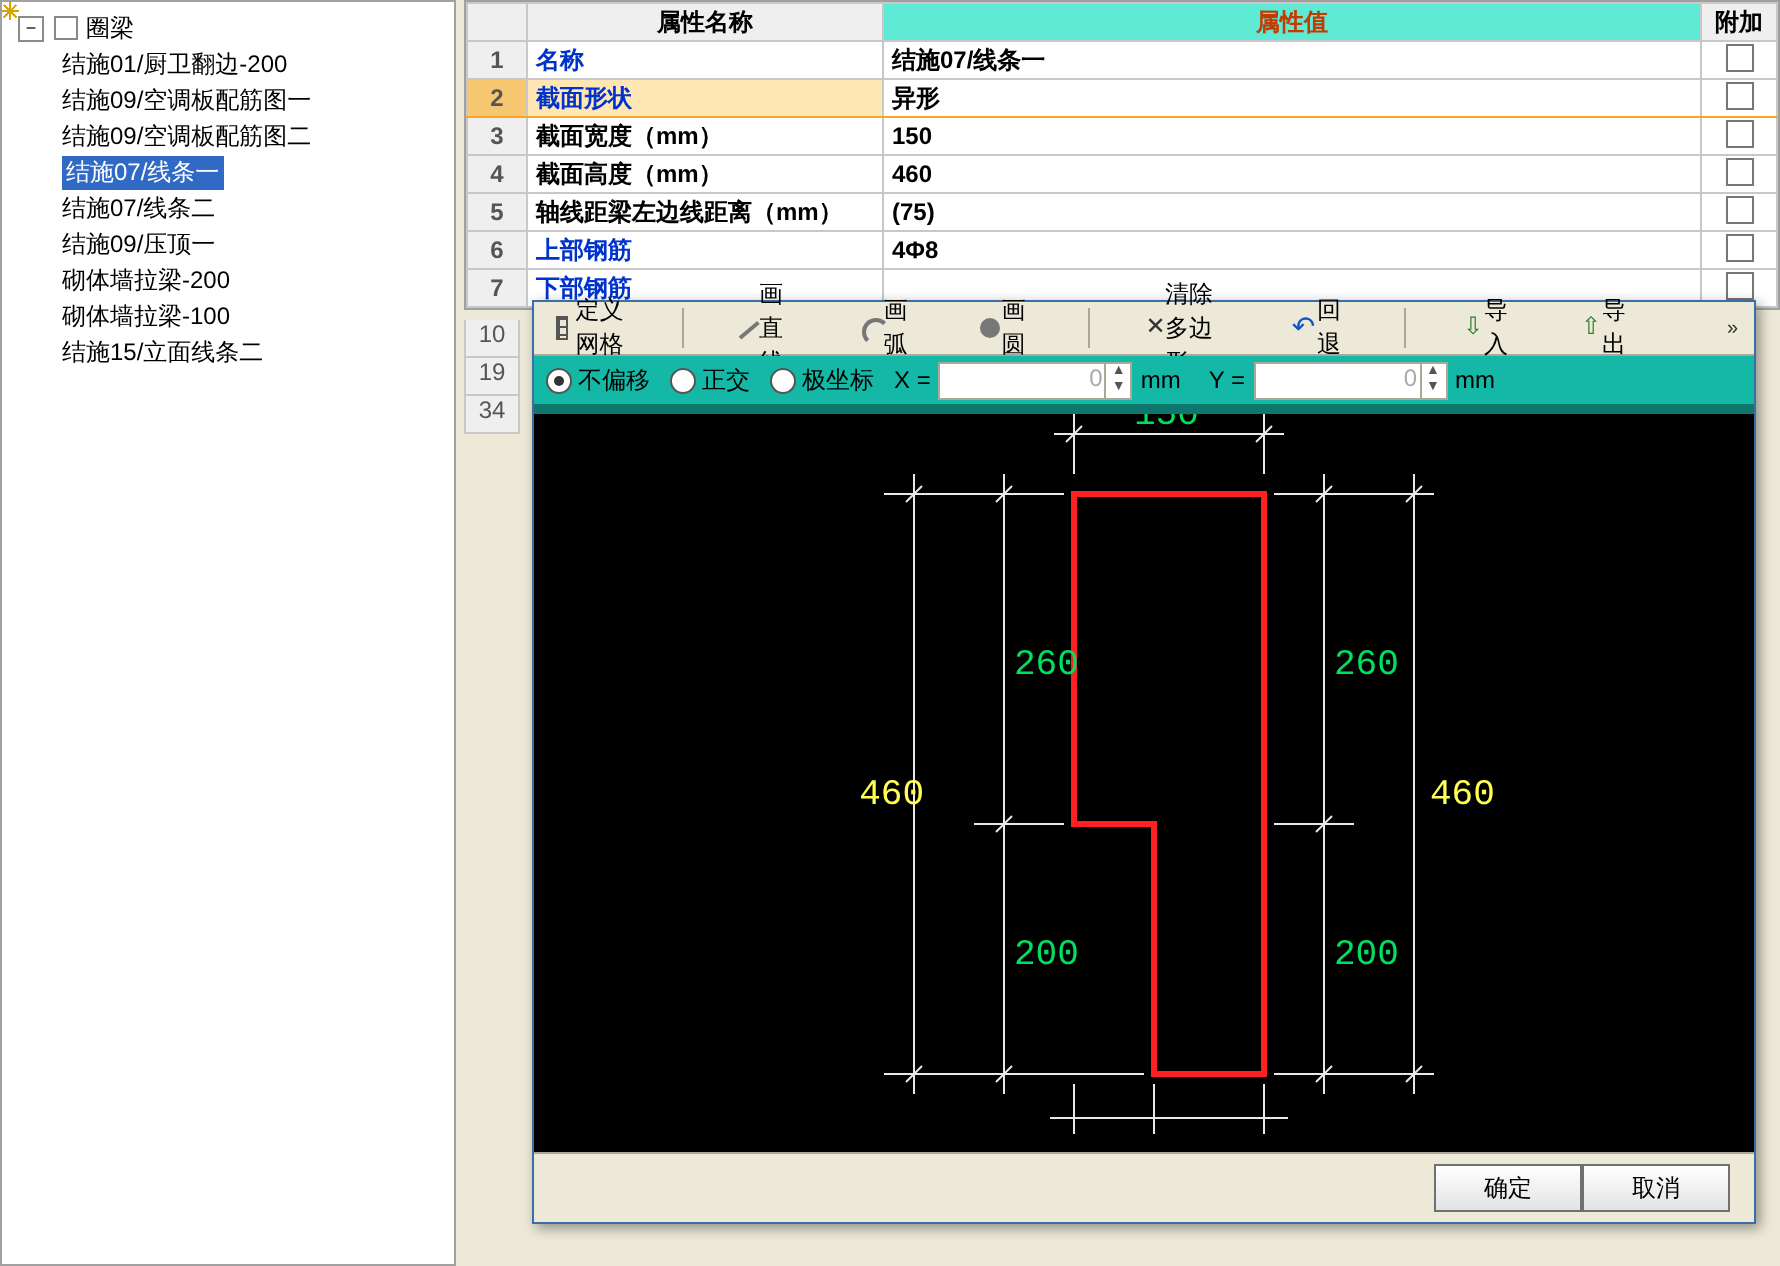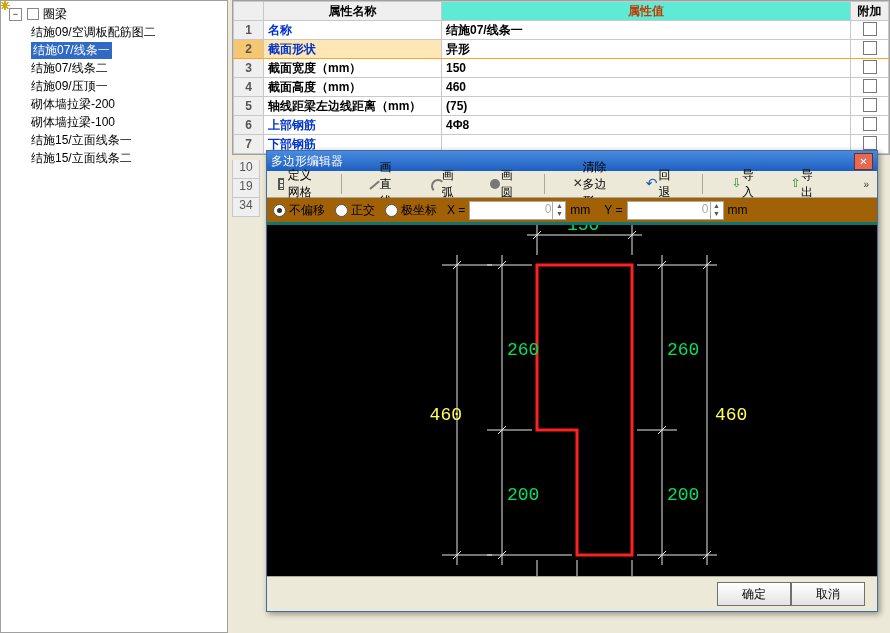--- a/index.html
+++ b/index.html
@@ -45,21 +45,21 @@
   .ico-line::before{content:"";position:absolute;left:1px;top:11px;width:12px;height:2px;background:#777;transform:rotate(-40deg);transform-origin:left}
   .ico-arc::before{content:"";position:absolute;left:2px;top:2px;width:10px;height:10px;border:2px solid #777;border-radius:50%;border-right-color:transparent;border-bottom-color:transparent}
   .ico-circ::before{content:"";position:absolute;left:2px;top:2px;width:10px;height:10px;background:#777;border-radius:50%}
   .ico-x::before{content:"✕";color:#333;position:absolute;left:1px;top:-1px;font-size:12px}
   .ico-undo::before{content:"↶";color:#1156c4;position:absolute;left:0;top:-2px;font-size:14px}
   .ico-imp::before{content:"⇩";color:#2a7d2a;position:absolute;left:2px;top:-1px;font-size:12px}
   .ico-exp::before{content:"⇧";color:#2a7d2a;position:absolute;left:2px;top:-1px;font-size:12px}
   .tsep{width:1px;height:20px;background:#aca899;margin:0 3px}
   .tspacer{flex:1}
   .chev{font-size:10px;color:#333;padding:0 4px;cursor:pointer}
-  .coordbar{height:24px;border-bottom:3px solid #0f766e;display:flex;align-items:center;padding:0 6px;gap:4px;background:#a16207}
+  .coordbar{height:24px;border-bottom:5px solid #0f766e;display:flex;align-items:center;padding:0 6px;gap:4px;background:#14b8a6}
   .radio{display:inline-flex;align-items:center;gap:3px;margin-right:6px}
   .radio .dot{width:11px;height:11px;border:1px solid #555;border-radius:50%;display:inline-flex;align-items:center;justify-content:center;background:#fff}
   .radio.sel .dot::after{content:"";width:5px;height:5px;background:#333;border-radius:50%}
   .numbox{width:78px;height:17px;border:1px solid #aca899;background:#fff;text-align:right;padding:0 14px 0 3px;position:relative;color:#aaa}
   .numbox .spin{position:absolute;right:0;top:0;width:12px;height:17px;border-left:1px solid #aca899;display:flex;flex-direction:column}
   .numbox .spin span{flex:1;font-size:7px;text-align:center;line-height:1;color:#555;cursor:pointer}
   
   .canvas{flex:1;background:#000;position:relative;overflow:hidden;font-family:"Consolas","Courier New",monospace}
   .canvas svg{position:absolute;inset:0}
   .btnrow{height:34px;display:flex;align-items:center;justify-content:flex-end;padding:0 12px;border-top:1px solid #aca899}
@@ -76,20 +76,28 @@
   <div class="tree-panel">
     <div class="tree-root">
       <div class="tree-node">
         <span class="tgl">−</span>
         <span class="ic ic-doc"></span>
         <span class="lbl">圈梁</span>
       </div>
       <div class="tree-children" id="tree-children">
           <div class="tree-leaf">
             <span class="ic ic-sun"></span>
+            <span class="lbl">结施01/厨卫翻边-200</span>
+          </div>
+          <div class="tree-leaf">
+            <span class="ic ic-sun"></span>
+            <span class="lbl">结施09/空调板配筋图一</span>
+          </div>
+          <div class="tree-leaf">
+            <span class="ic ic-sun"></span>
             <span class="lbl">结施09/空调板配筋图二</span>
           </div>
           <div class="tree-leaf sel">
             <span class="ic ic-sun"></span>
             <span class="lbl">结施07/线条一</span>
           </div>
           <div class="tree-leaf">
             <span class="ic ic-sun"></span>
             <span class="lbl">结施07/线条二</span>
           </div>
@@ -97,24 +105,20 @@
             <span class="ic ic-sun"></span>
             <span class="lbl">结施09/压顶一</span>
           </div>
           <div class="tree-leaf">
             <span class="ic ic-sun"></span>
             <span class="lbl">砌体墙拉梁-200</span>
           </div>
           <div class="tree-leaf">
             <span class="ic ic-sun"></span>
             <span class="lbl">砌体墙拉梁-100</span>
-          </div>
-          <div class="tree-leaf">
-            <span class="ic ic-sun"></span>
-            <span class="lbl">结施15/立面线条一</span>
           </div>
           <div class="tree-leaf">
             <span class="ic ic-sun"></span>
             <span class="lbl">结施15/立面线条二</span>
           </div>
         </div>
     </div>
   </div>
 
   <div class="right">
@@ -181,24 +185,20 @@
       </table>
     </div>
 
     <div class="gutter" id="gutter">
         <div>10</div>
         <div>19</div>
         <div>34</div>
       </div>
 
     <div class="dialog">
-      <div class="titlebar">
-        <span class="ttl">多边形编辑器</span>
-        <span class="xbtn">✕</span>
-      </div>
 
       <div class="toolbar">
         <span class="tbtn">
             <span class="ico ico-grid"></span>
             <span>定义网格</span>
           </span>
         <span class="tsep"></span>
         <span class="tbtn">
             <span class="ico ico-line"></span>
             <span>画直线</span>

